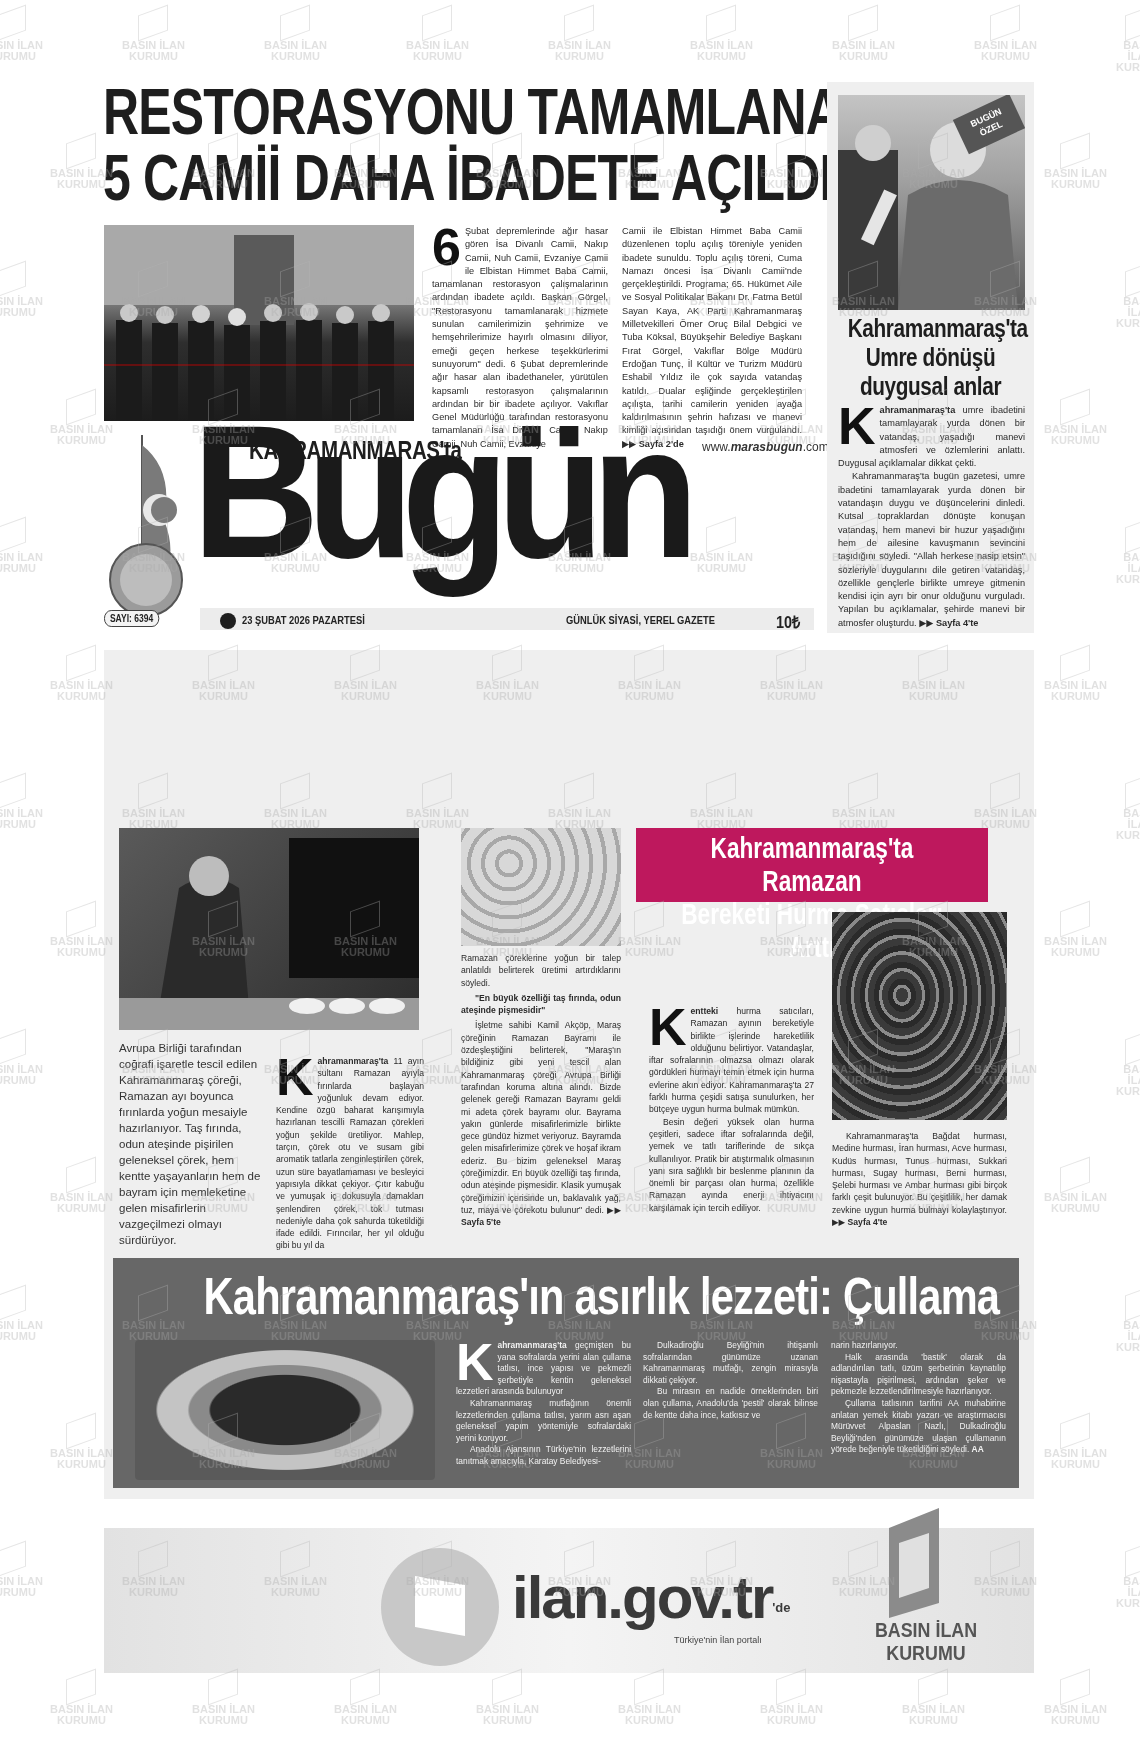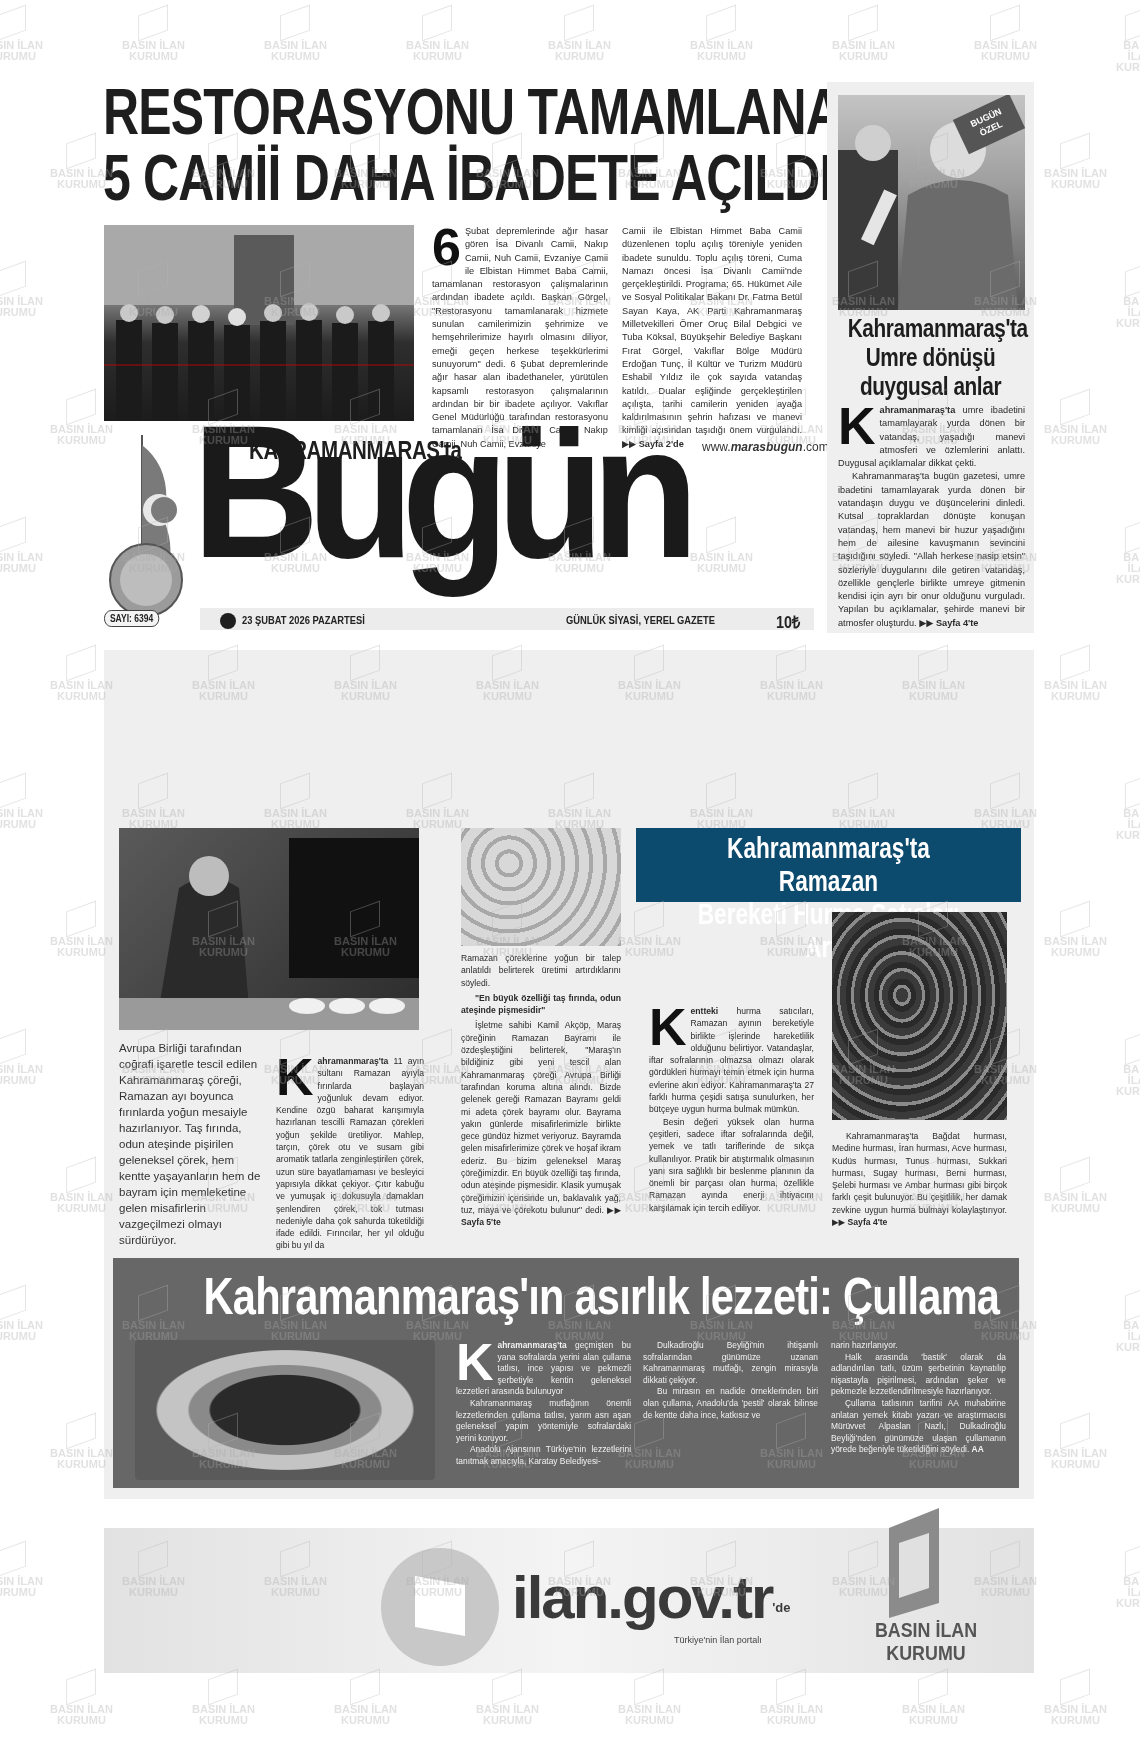--- a/index.html
+++ b/index.html
@@ -727,21 +727,21 @@
   <div class="abs" style="left:15px; top:390px; width:145px; font-size:11.5px; line-height:16px; color:#333;">Avrupa Birliği tarafından coğrafi işaretle tescil edilen Kahramanmaraş çöreği, Ramazan ayı boyunca fırınlarda yoğun mesaiyle hazırlanıyor. Taş fırında, odun ateşinde pişirilen geleneksel çörek, hem kentte yaşayanların hem de bayram için memleketine gelen misafirlerin vazgeçilmezi olmayı sürdürüyor.</div>
   <div class="abs col" style="left:172px; top:405px; width:148px; font-size:8.6px; line-height:12.3px;">
     <p class="noindent"><span class="dropcap">K</span><span class="lead-bold">ahramanmaraş'ta</span><span> 11 ayın sultanı Ramazan ayıyla fırınlarda başlayan yoğunluk devam ediyor. Kendine özgü baharat karışımıyla hazırlanan tescilli Ramazan çörekleri yoğun şekilde üretiliyor. Mahlep, tarçın, çörek otu ve susam gibi aromatik tatlarla zenginleştirilen çörek, uzun süre bayatlamaması ve besleyici yapısıyla dikkat çekiyor. Çıtır kabuğu ve yumuşak iç dokusuyla damakları şenlendiren çörek, tok tutması nedeniyle daha çok sahurda tüketildiği ifade edildi. Fırıncılar, her yıl olduğu gibi bu yıl da</span></p>
   </div>
   <div class="abs col" style="left:357px; top:302px; width:160px; font-size:8.6px; line-height:12.3px;">
     <p class="noindent">Ramazan çöreklerine yoğun bir talep anlatıldı belirterek üretimi artırdıklarını söyledi.</p>
     <p class="lead-bold" style="margin:3px 0;">"En büyük özelliği taş fırında, odun ateşinde pişmesidir"</p>
     <p><span>İşletme sahibi Kamil Akçöp, Maraş çöreğinin Ramazan Bayramı ile özdeşleştiğini belirterek, "Maraş'ın bildiğiniz gibi yeni tescil alan Kahramanmaraş çöreği Avrupa Birliği tarafından koruma altına alındı. Bizde gelenek gereği Ramazan Bayramı geldi mi adeta çörek bayramı olur. Bayrama yakın günlerde misafirlerimizle birlikte gece gündüz hizmet veriyoruz. Bayramda gelen misafirlerimize çörek ve hoşaf ikram ederiz. Bu bizim geleneksel Maraş çöreğimizdir. En büyük özelliği taş fırında, odun ateşinde pişmesidir. Klasik yumuşak çöreğimizin içerisinde un, baklavalık yağ, tuz, maya ve çörekotu bulunur" dedi.</span> <span>▶▶</span> <span class="seepage">Sayfa 5'te</span></p>
   </div>
 
-  <div class="abs" style="left:532px; top:178px; width:385px; height:74px; background:#0c4a6e; color:#fff; text-align:center;">
+  <div class="abs" style="left:532px; top:178px; width:352px; height:74px; background:#be185d; color:#fff; text-align:center;">
     <div class="cond" style="font-size:29px; font-weight:900; line-height:33px; margin-top:4px; transform:scaleX(0.78);">Kahramanmaraş'ta Ramazan</div>
     <div class="cond" style="font-size:29px; font-weight:900; line-height:33px; transform:scaleX(0.78);">Bereketi Hurma Satışları Arttı</div>
   </div>
   <div class="abs col" style="left:545px; top:355px; width:165px; font-size:8.6px; line-height:12.3px;">
     <p class="noindent"><span class="dropcap">K</span><span class="lead-bold">entteki</span><span> hurma satıcıları, Ramazan ayının bereketiyle birlikte işlerinde hareketlilik olduğunu belirtiyor. Vatandaşlar, iftar sofralarının olmazsa olmazı olarak gördükleri hurmayı temin etmek için hurma evlerine akın ediyor. Kahramanmaraş'ta 27 farklı hurma çeşidi satışa sunulurken, her bütçeye uygun hurma bulmak mümkün.</span></p>
     <p>Besin değeri yüksek olan hurma çeşitleri, sadece iftar sofralarında değil, yemek ve tatlı tariflerinde de sıkça kullanılıyor. Pratik bir atıştırmalık olmasının yanı sıra sağlıklı bir beslenme planının da önemli bir parçası olan hurma, özellikle Ramazan ayında enerji ihtiyacını karşılamak için tercih ediliyor.</p>
   </div>
   <div class="abs photo" style="left:728px; top:262px; width:175px; height:208px; background:repeating-radial-gradient(ellipse at 40% 40%,#3a3a3a 0 6px,#8a8a8a 6px 9px,#2a2a2a 9px 14px);"></div>
   <div class="abs col" style="left:728px; top:480px; width:175px; font-size:8.6px; line-height:12.3px;">
     <p><span>Kahramanmaraş'ta Bağdat hurması, Medine hurması, İran hurması, Acve hurması, Kudüs hurması, Tunus hurması, Sukkari hurması, Sugay hurması, Berni hurması, Şelebi hurması ve Ambar hurması gibi birçok farklı çeşit bulunuyor. Bu çeşitlilik, her damak zevkine uygun hurma bulmayı kolaylaştırıyor.</span> <span>▶▶</span> <span class="seepage">Sayfa 4'te</span></p>

